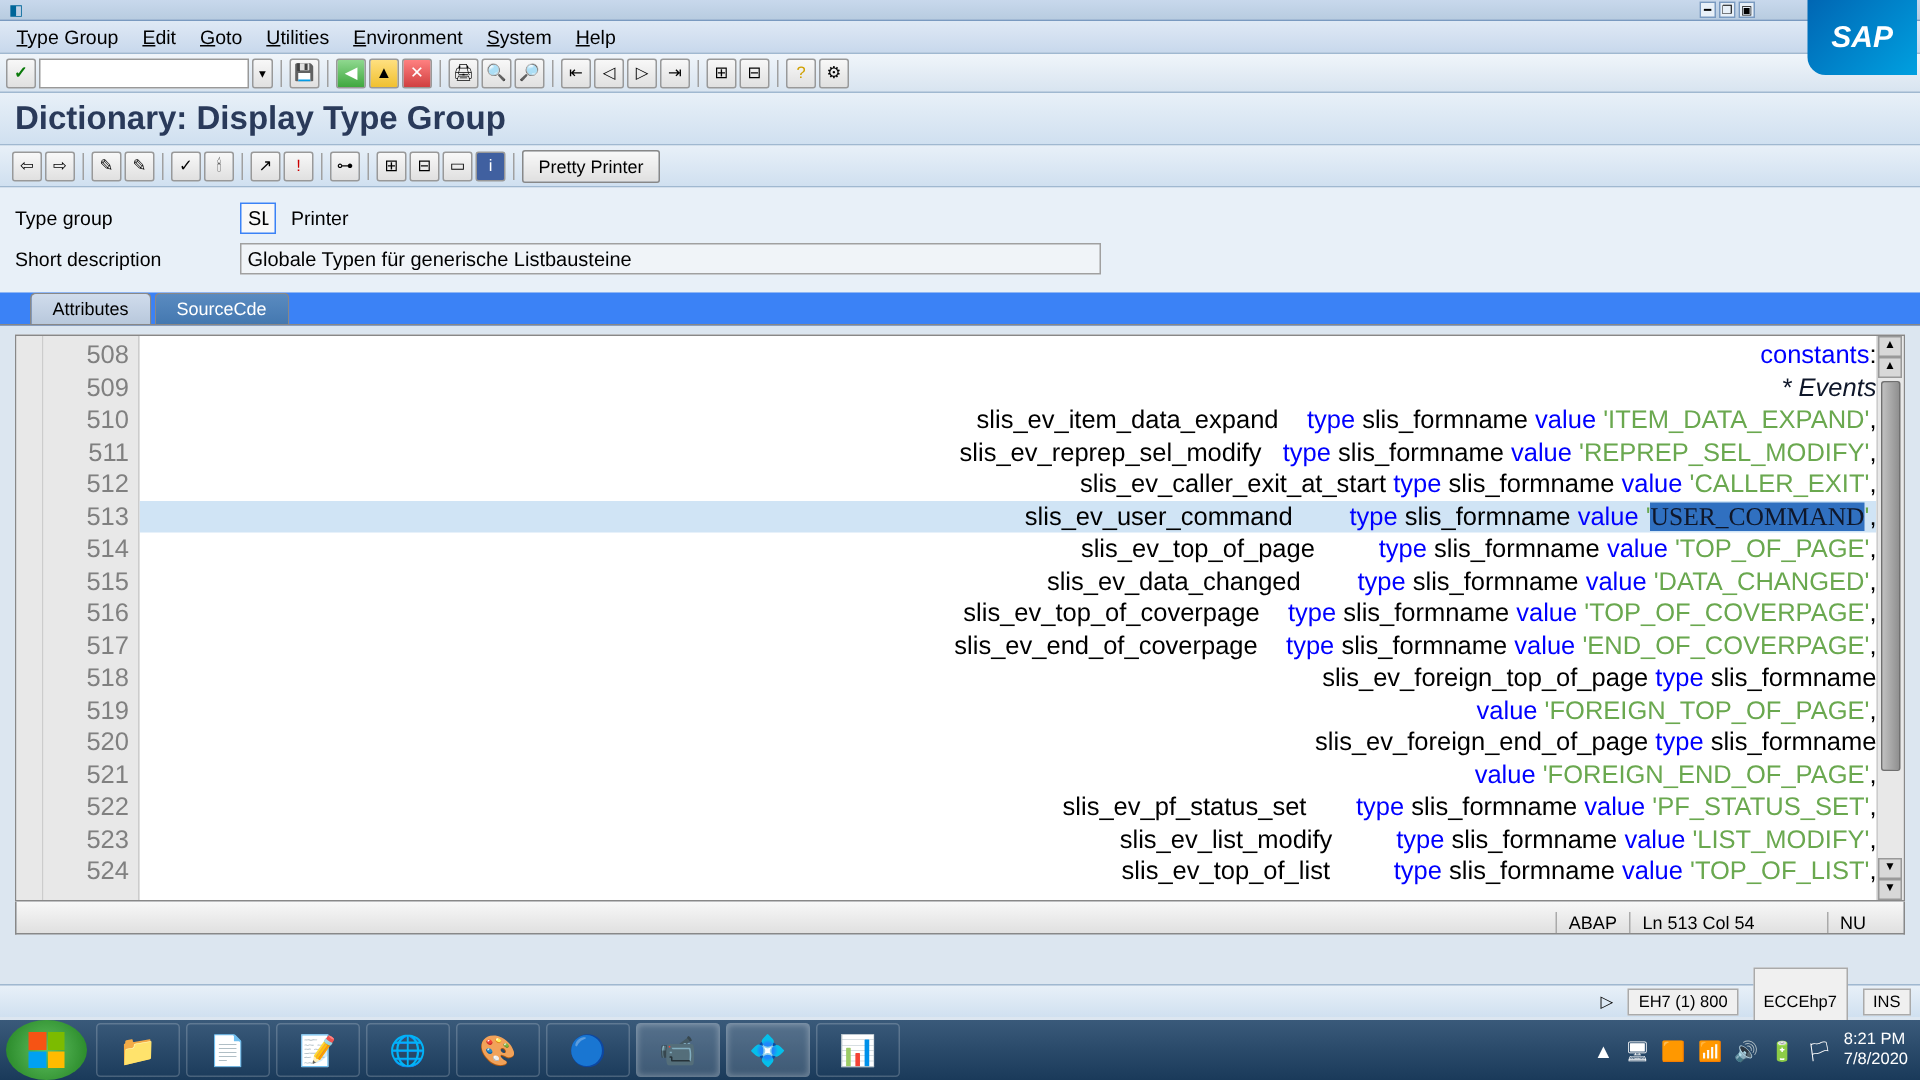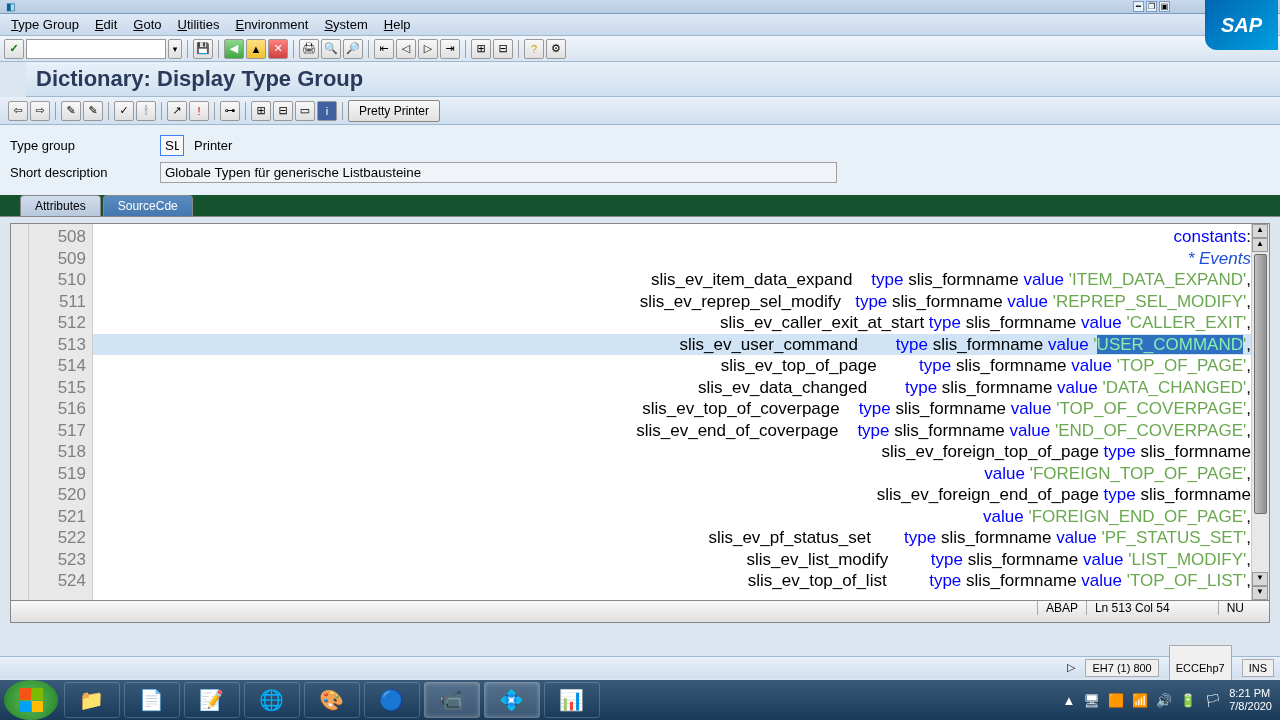--- a/index.html
+++ b/index.html
@@ -17,53 +17,53 @@
 
 .toolbar1 { height: 26px; background: linear-gradient(to bottom, #f0f5fa, #d8e4f0); border-bottom: 1px solid #a0b8d0; display: flex; align-items: center; padding: 0 4px; gap: 2px; }
 .tb-btn { width: 20px; height: 20px; background: linear-gradient(to bottom, #f8f8f8, #e0e0e0); border: 1px solid #999; border-radius: 2px; display: flex; align-items: center; justify-content: center; cursor: pointer; font-size: 11px; }
 .tb-btn.green { background: linear-gradient(to bottom, #8fd88f, #3fa83f); color: white; }
 .tb-btn.yellow { background: linear-gradient(to bottom, #ffe080, #f0c030); }
 .tb-btn.red { background: linear-gradient(to bottom, #ff8080, #d04040); color: white; }
 .tb-input { width: 140px; height: 20px; background: white; border: 1px solid #999; }
 .tb-sep { width: 1px; height: 18px; background: #a0a0a0; margin: 0 3px; }
 .check-icon { color: #0a7a0a; font-weight: bold; }
 
-.page-title { background: linear-gradient(to bottom, #e8f0f8, #d0e0f0); padding: 4px 10px; font-size: 22px; font-weight: bold; color: #2a3a5a; border-bottom: 1px solid #a0b8d0; margin-left: 26px; }
+.page-title { background: linear-gradient(to bottom, #e8f0f8, #d0e0f0); padding: 4px 10px; font-size: 22px; font-weight: bold; color: #2a3a5a; border-bottom: 1px solid #a0b8d0; }
 
 .toolbar2 { height: 28px; background: linear-gradient(to bottom, #e8f0f8, #d0e0f0); border-bottom: 1px solid #a0b8d0; display: flex; align-items: center; padding: 0 8px; gap: 2px; }
 .pretty-btn { padding: 3px 10px; background: linear-gradient(to bottom, #f8f8f8, #e0e0e0); border: 1px solid #888; border-radius: 2px; font-size: 12px; cursor: pointer; }
 
 .form-area { padding: 10px 10px 6px 10px; background: #e8f0f8; }
 .form-row { display: flex; align-items: center; margin-bottom: 6px; font-size: 13px; }
 .form-label { width: 150px; }
 .form-input-sm { width: 24px; padding: 2px 4px; background: #f8f8f8; border: 1px solid #3b82f6; text-align: left; }
 .form-status { margin-left: 10px; }
-.form-input-lg { width: 677px; padding: 2px 4px; background: #f0f4f8; border: 1px solid #a0a0a0; }
-
-.tabs { display: flex; padding-left: 20px; background: #14532d; border-bottom: 1px solid #888; }
+.form-input-lg { width: 574px; padding: 2px 4px; background: #f0f4f8; border: 1px solid #a0a0a0; }
+
+.tabs { display: flex; padding-left: 20px; background: #3b82f6; border-bottom: 1px solid #888; }
 .tab { padding: 3px 14px; background: linear-gradient(to bottom, #d0dcec, #b8c8dc); border: 1px solid #888; border-bottom: none; border-top-left-radius: 4px; border-top-right-radius: 4px; font-size: 12px; cursor: pointer; margin-right: 2px; }
 .tab.active { background: linear-gradient(to bottom, #5a8bc0, #4478b0); color: white; }
 
 .editor-area { position: relative; background: white; margin: 6px 10px 0 10px; border: 1px solid #888; height: 378px; display: flex; }
 .ruler { width: 18px; background: #e8e8e8; border-right: 1px solid #ccc; }
 .line-numbers { width: 64px; background: #e8e8e8; border-right: 1px solid #ccc; padding-top: 2px; text-align: right; font-family: 'Courier New', monospace; font-size: 17px; color: #808080; line-height: 21.5px; }
 .line-numbers div { padding-right: 6px; }
 .code-area { flex: 1; padding: 2px 0 0 12px; font-family: 'Courier New', monospace; font-size: 17px; line-height: 21.5px; white-space: pre; overflow: hidden; position: relative; text-align: right; }
 .code-line { display: block; }
 .kw-blue { color: #0000ff; }
-.kw-teal { color: #1d4ed8; font-style: italic; }
+.kw-teal { color: #0f172a; font-style: italic; }
 .str-green { color: #6aa84f; }
 .ident { color: #000; }
 .highlight-line { position: absolute; background: #d0e4f5; left: 0; right: 0; height: 21.5px; z-index: 0; }
-.selected-text { background: #3070c0; color: #86efac; }
+.selected-text { background: #3070c0; color: #0f172a; font-family: Liberation Serif, serif; }
 .scroll-track { width: 18px; background: #e8e8e8; border-left: 1px solid #ccc; position: relative; }
 .scroll-thumb { position: absolute; left: 2px; right: 2px; background: linear-gradient(to right, #c0c0c0, #909090); border: 1px solid #707070; border-radius: 2px; }
 .scroll-btn { width: 16px; height: 14px; background: #d8d8d8; border: 1px solid #999; font-size: 8px; text-align: center; cursor: pointer; }
 
-.status-bar1 { margin: 0 10px; height: 22px; background: linear-gradient(to bottom, #f8f8f8, #e0e0e0); border: 1px solid #888; border-top: none; display: flex; align-items: flex-start; font-size: 12px; }
+.status-bar1 { margin: 0 10px; height: 22px; background: linear-gradient(to bottom, #f8f8f8, #e0e0e0); border: 1px solid #888; border-top: none; display: flex; align-items: flex-end; font-size: 12px; }
 .status-bar1 .sb-cell { padding: 0 8px; border-left: 1px solid #aaa; }
 .status-bar1 .spacer { flex: 1; }
 
 .bottom-status { position: absolute; bottom: 42px; left: 0; right: 0; height: 22px; background: linear-gradient(to bottom, #e8f0f8, #d0e0f0); border-top: 1px solid #a0b8d0; display: flex; justify-content: flex-end; align-items: center; font-size: 11px; padding-right: 6px; gap: 10px; }
 
 .taskbar { position: absolute; bottom: 0; left: 0; right: 0; height: 40px; background: linear-gradient(to bottom, #3a5a7a, #1a3a5a); display: flex; align-items: center; }
 .start-btn { width: 54px; height: 40px; background: radial-gradient(circle, #60c060, #208020); border-radius: 50%; margin: 0 4px; display: flex; align-items: center; justify-content: center; cursor: pointer; }
 .start-btn .win { width: 24px; height: 24px; display: grid; grid-template: 1fr 1fr / 1fr 1fr; gap: 1px; }
 .start-btn .win div:nth-child(1){background:#f65314;} .start-btn .win div:nth-child(2){background:#7cbb00;} .start-btn .win div:nth-child(3){background:#00a1f1;} .start-btn .win div:nth-child(4){background:#ffbb00;}
 .task-item { width: 56px; height: 36px; margin: 0 2px; border: 1px solid rgba(255,255,255,0.2); border-radius: 3px; display: flex; align-items: center; justify-content: center; cursor: pointer; font-size: 20px; }

